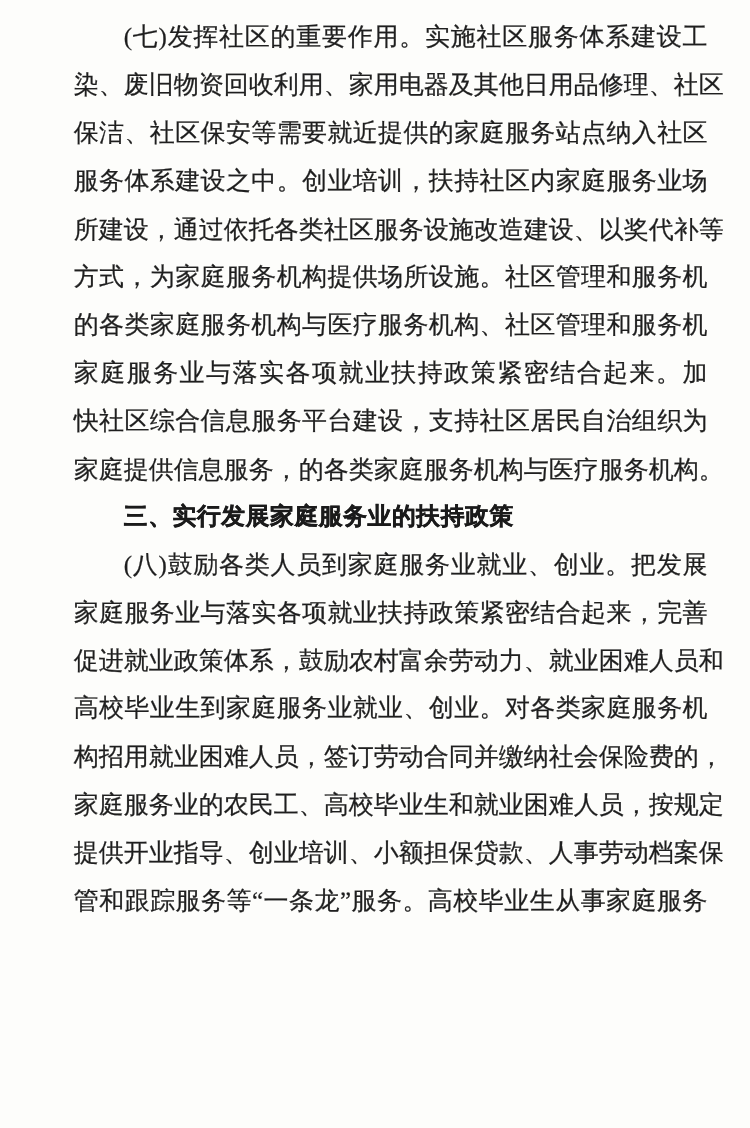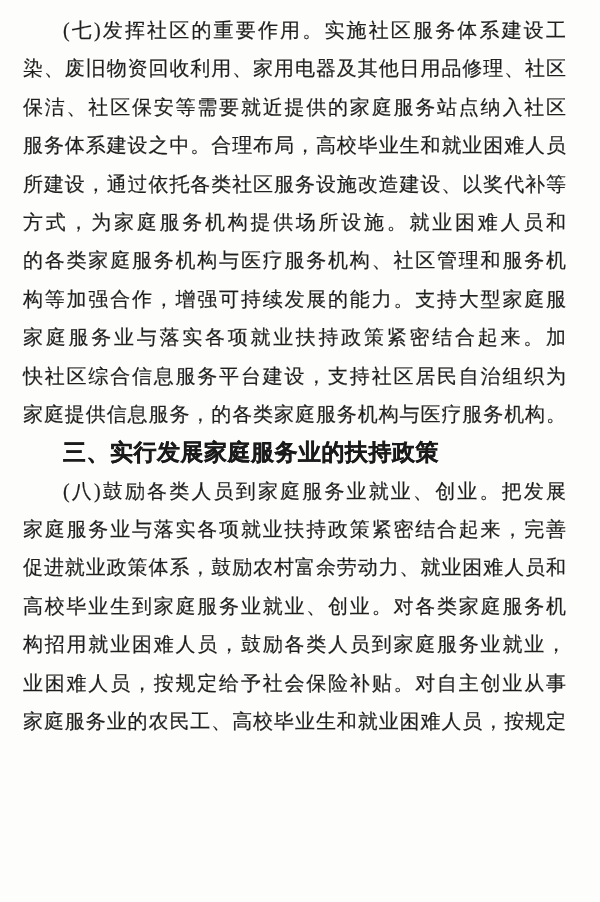--- a/index.html
+++ b/index.html
@@ -21,54 +21,55 @@
   .doc-body {
     width: 543px;
   }
   .line {
     font-size: 20px;
     height: 38.4px;
     line-height: 38.4px;
     white-space: nowrap;
     text-align: justify;
     text-align-last: justify;
+    margin-left: 36px;
     -webkit-text-stroke: 0.2px #2a2a2a;
   }
   .line.indent {
     padding-left: 40px;
   }
   .line.heading {
     padding-left: 40px;
     font-family: "Liberation Sans", "DejaVu Sans", sans-serif;
     font-weight: 700;
-    font-size: 23px;
+    font-size: 19px;
     text-align: center;
     text-align-last: left;
     letter-spacing: 0.5px;
     -webkit-text-stroke: 0.3px #1a1a1a;
   }
 </style>
 </head>
 <body>
 
 <div class="page">
   <div class="doc-body">
       <div class="line indent">(七)发挥社区的重要作用。实施社区服务体系建设工</div>
       <div class="line body">染、废旧物资回收利用、家用电器及其他日用品修理、社区</div>
       <div class="line body">保洁、社区保安等需要就近提供的家庭服务站点纳入社区</div>
-      <div class="line body">服务体系建设之中。合理布局，高校毕业生和就业困难人员</div>
+      <div class="line body">服务体系建设之中。创业培训，扶持社区内家庭服务业场</div>
       <div class="line body">所建设，通过依托各类社区服务设施改造建设、以奖代补等</div>
-      <div class="line body">方式，为家庭服务机构提供场所设施。就业困难人员和</div>
+      <div class="line body">方式，为家庭服务机构提供场所设施。社区管理和服务机</div>
       <div class="line body">的各类家庭服务机构与医疗服务机构、社区管理和服务机</div>
-      <div class="line body">构等加强合作，增强可持续发展的能力。支持大型家庭服</div>
       <div class="line body">家庭服务业与落实各项就业扶持政策紧密结合起来。加</div>
       <div class="line body">快社区综合信息服务平台建设，支持社区居民自治组织为</div>
       <div class="line body">家庭提供信息服务，的各类家庭服务机构与医疗服务机构。</div>
       <div class="line heading">三、实行发展家庭服务业的扶持政策</div>
       <div class="line indent">(八)鼓励各类人员到家庭服务业就业、创业。把发展</div>
       <div class="line body">家庭服务业与落实各项就业扶持政策紧密结合起来，完善</div>
       <div class="line body">促进就业政策体系，鼓励农村富余劳动力、就业困难人员和</div>
       <div class="line body">高校毕业生到家庭服务业就业、创业。对各类家庭服务机</div>
-      <div class="line body">构招用就业困难人员，鼓励各类人员到家庭服务业就业，</div>
-      <div class="line body">业困难人员，按规定给予社会保险补贴。对自主创业从事</div>
+      <div class="line body">构招用就业困难人员，签订劳动合同并缴纳社会保险费的，</div>
       <div class="line body">家庭服务业的农民工、高校毕业生和就业困难人员，按规定</div>
+      <div class="line body">提供开业指导、创业培训、小额担保贷款、人事劳动档案保</div>
+      <div class="line body">管和跟踪服务等“一条龙”服务。高校毕业生从事家庭服务</div>
     </div>
 </div>
 
 </body></html>

